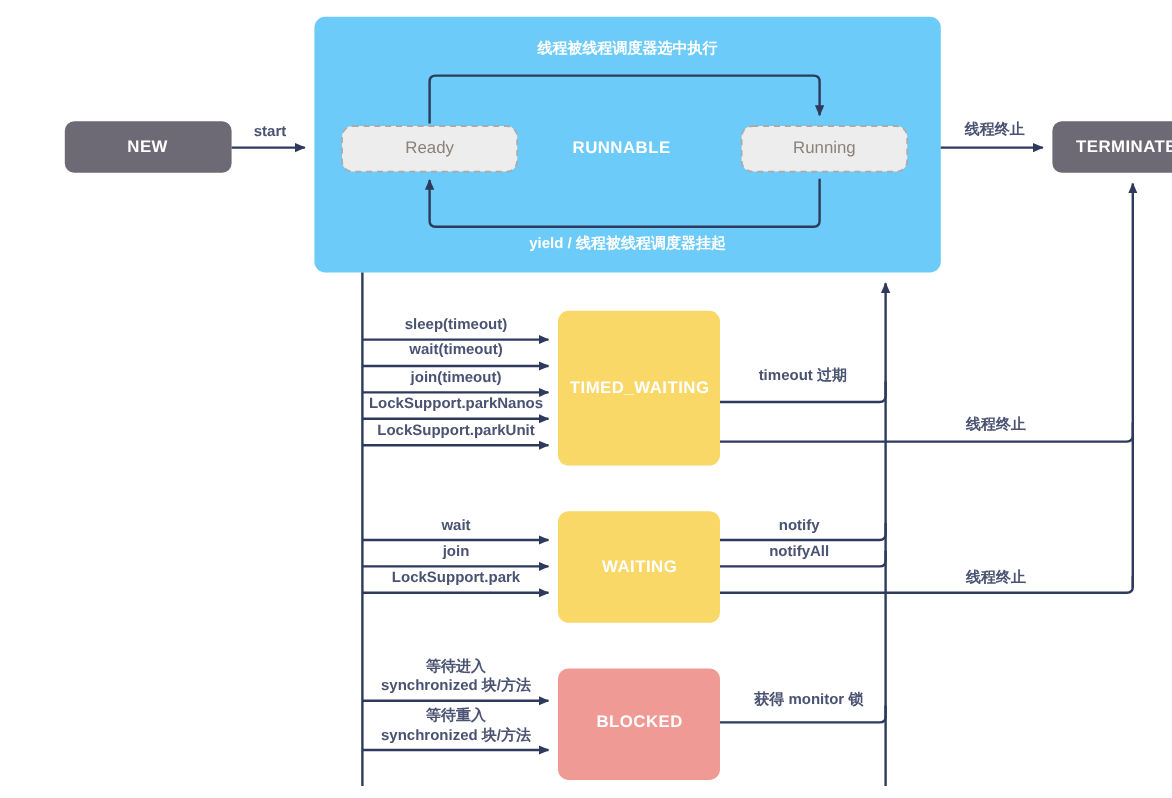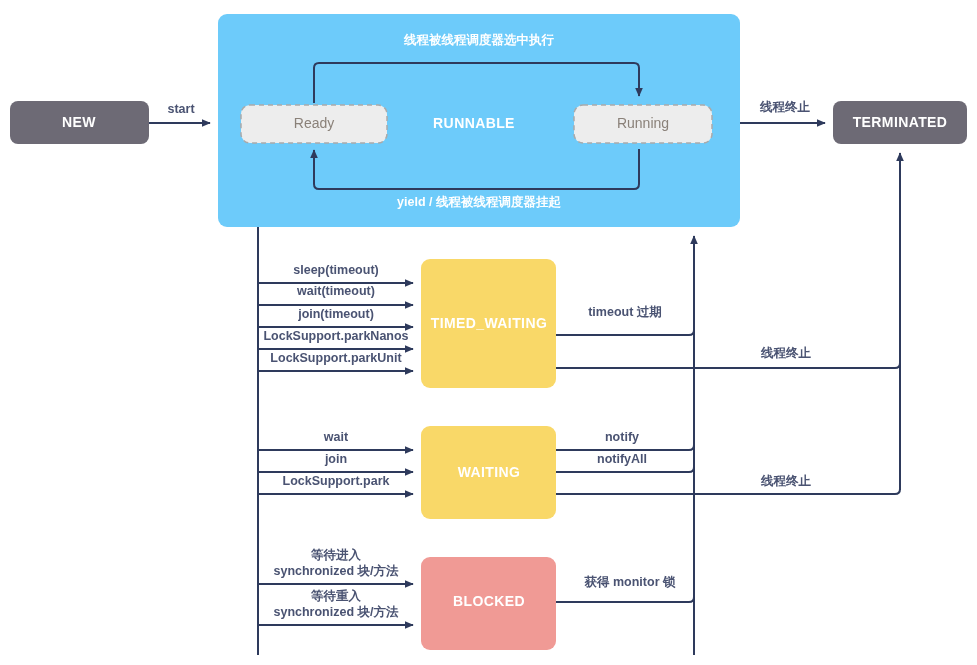--- a/index.html
+++ b/index.html
@@ -10,20 +10,21 @@
   body {
     width: 977px;
     height: 665px;
     font-family: "Liberation Sans", sans-serif;
     overflow: hidden;
   }
   #diagram-root {
     position: relative;
     width: 825px;
     height: 665px;
+    padding-left: 44px;
   }
   svg#thread-state-diagram {
     display: block;
     width: 977px;
     height: 665px;
   }
   .edge-line {
     fill: none;
     stroke: #2E3A5C;
     stroke-width: 2;

